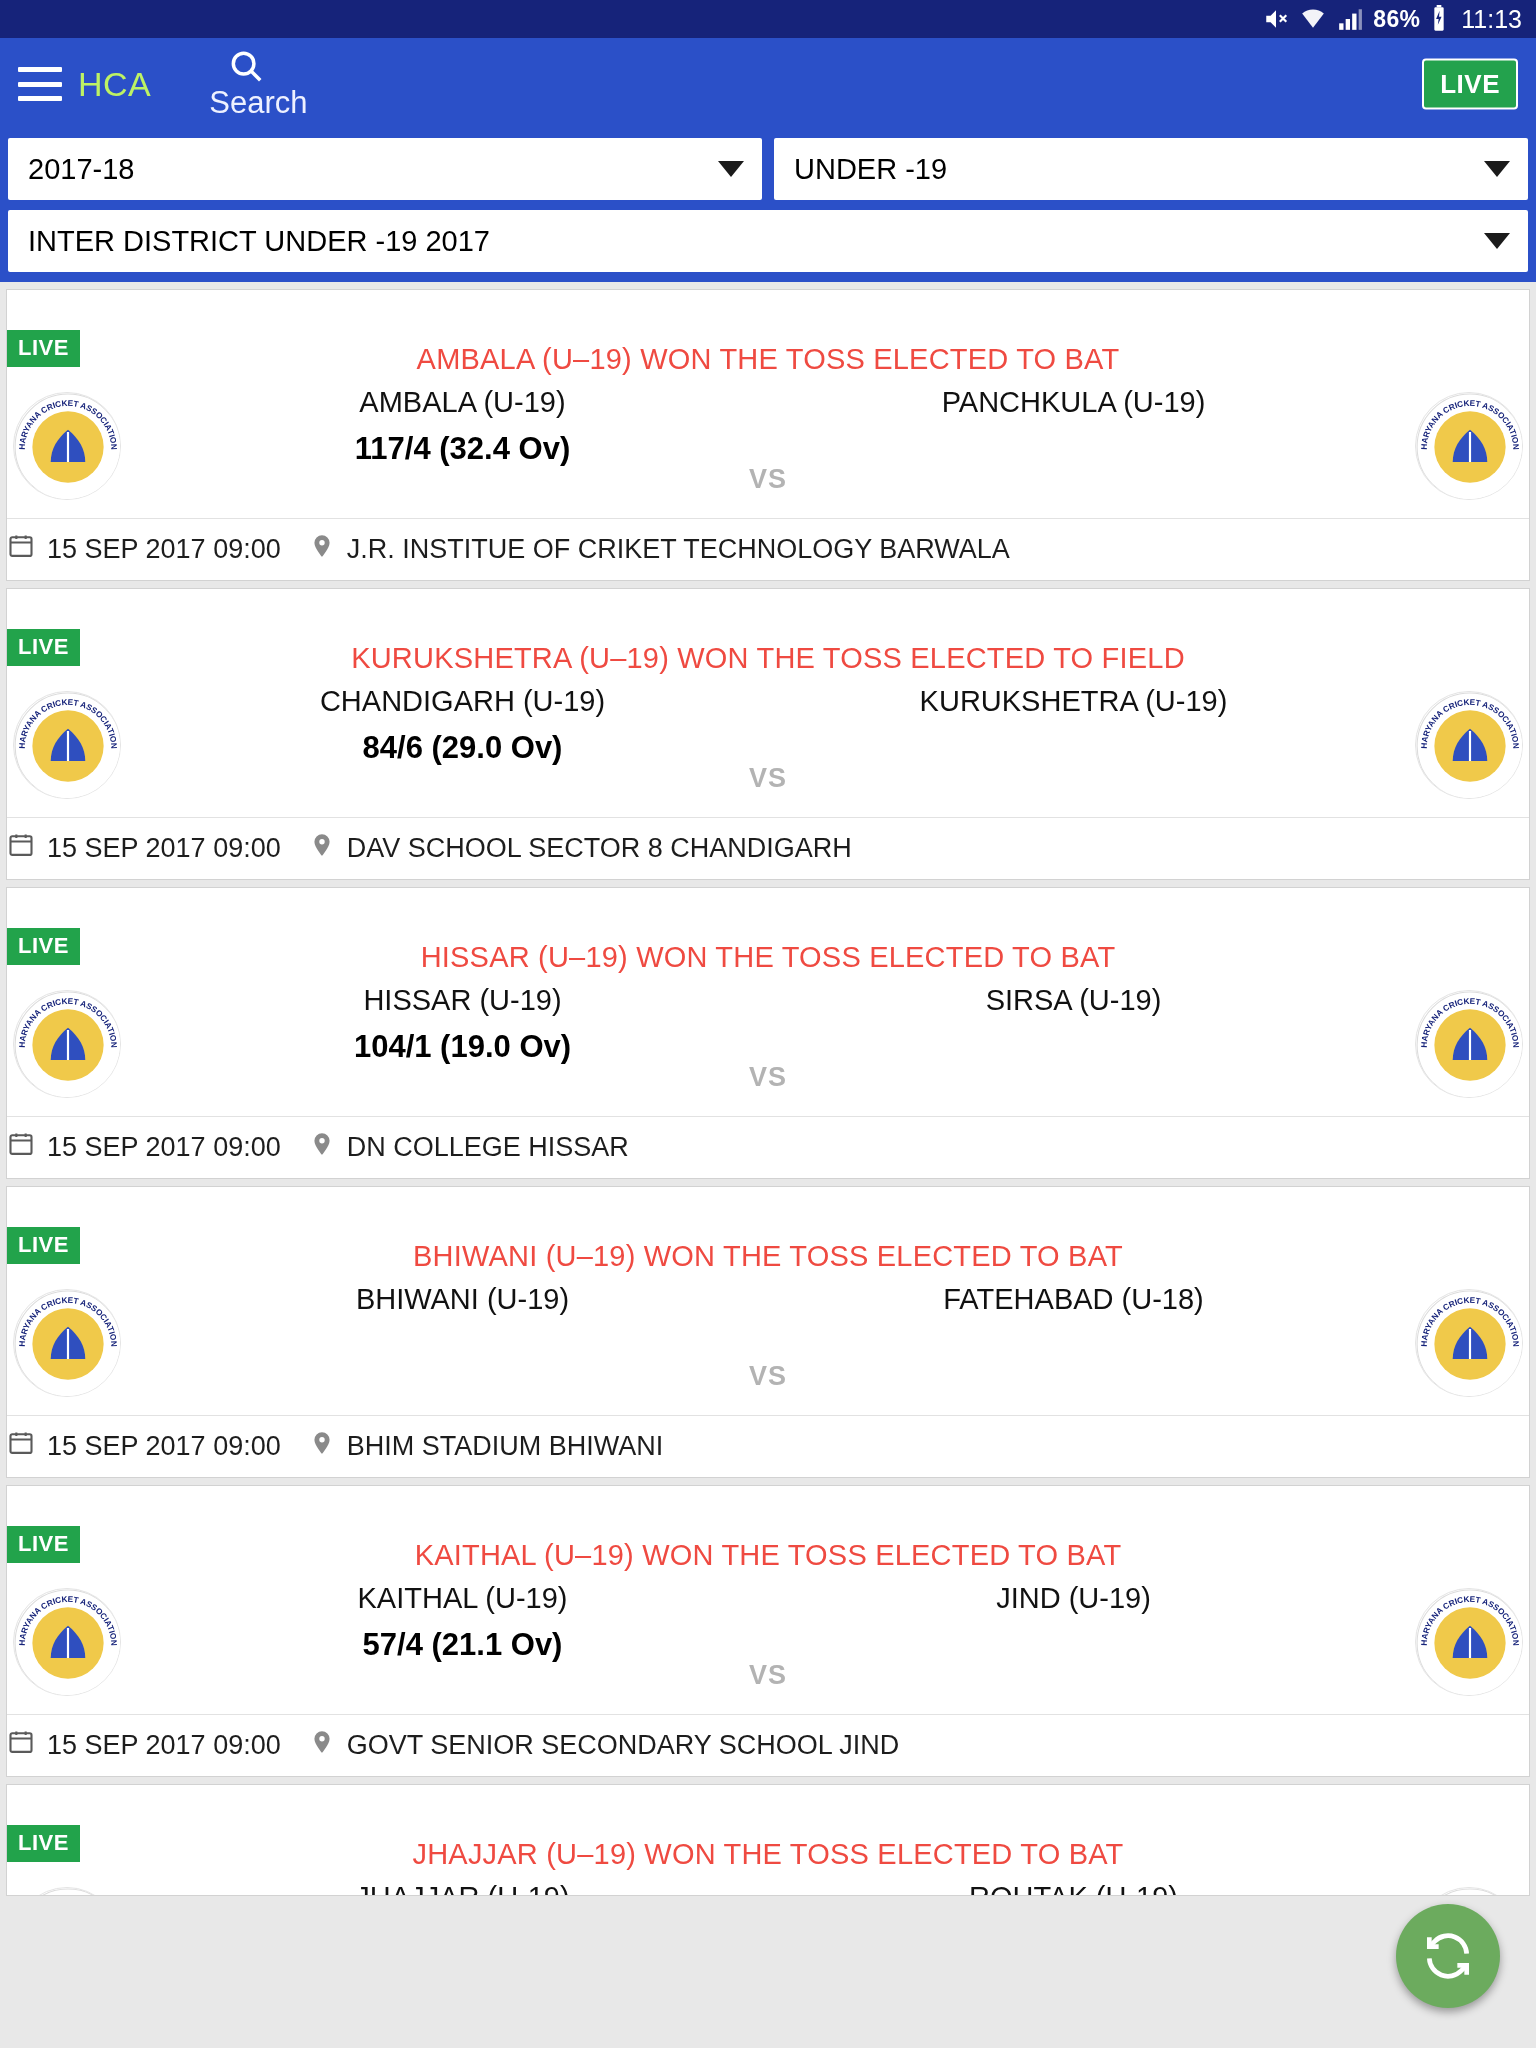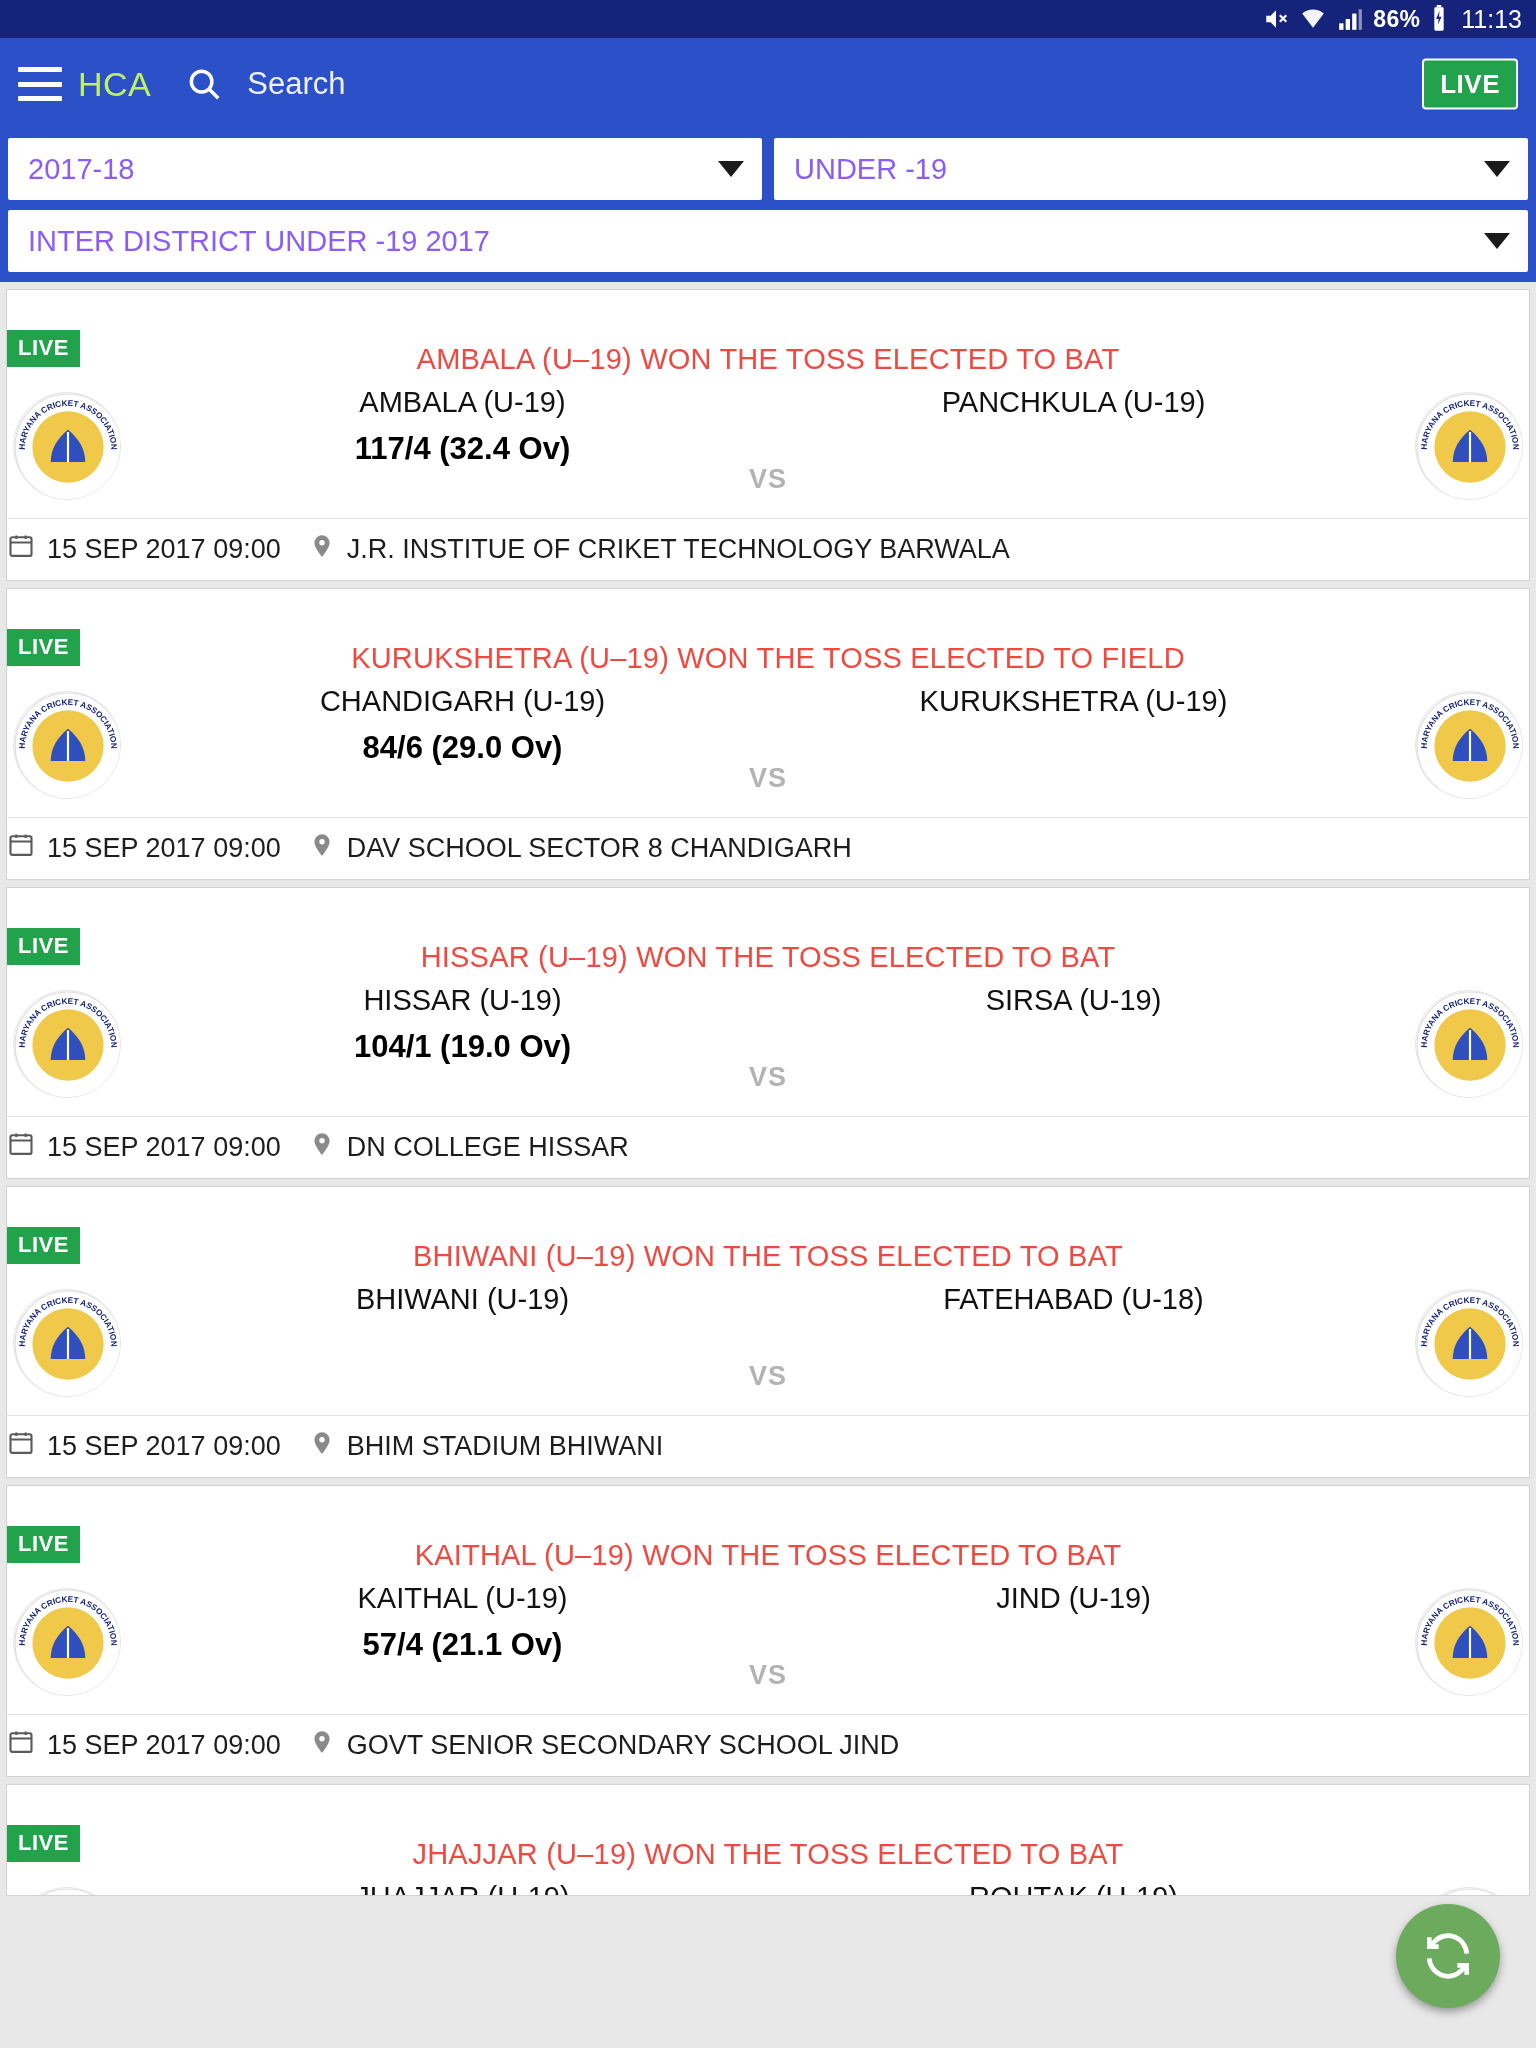--- a/index.html
+++ b/index.html
@@ -41,41 +41,41 @@
     width: 44px; height: 34px;
     display: flex; flex-direction: column; justify-content: space-between;
     margin-right: 16px;
     cursor: pointer;
   }
   .hamburger span { display: block; height: 5px; background: #fff; border-radius: 1px; }
   .app-title {
     color: #bef264; font-size: 34px; font-weight: 400; letter-spacing: .5px;
     margin-right: 34px;
   }
-  .search-wrap { display: flex; align-items: center; }
+  .search-wrap { display: flex; align-items: center; flex-direction: column; }
   .search-text { color: #eef1ff; font-size: 31px; margin-left: 24px; }
   .live-badge-top {
     position: absolute; right: 18px; top: 50%; transform: translateY(-50%);
     background: #23a24d; color: #fff; font-weight: bold; font-size: 26px;
     padding: 8px 16px; border: 2px solid #ffffff; border-radius: 4px;
     letter-spacing: .5px;
   }
 
   
   .filters {
     background: #2b50c8;
     padding: 8px 8px 10px 8px;
   }
   .filters-row { display: flex; gap: 12px; }
   .select {
     background: #fff;
     height: 62px;
     display: flex; align-items: center; justify-content: space-between;
     padding: 0 18px 0 20px;
-    font-size: 29px; color: #8b5cf6;
+    font-size: 29px; color: #000000;
     border-radius: 2px;
     flex: 1;
     cursor: pointer;
   }
   .select.full { margin-top: 10px; }
   .caret {
     width: 0; height: 0;
     border-left: 13px solid transparent;
     border-right: 13px solid transparent;
     border-top: 16px solid #1b1b1b;

